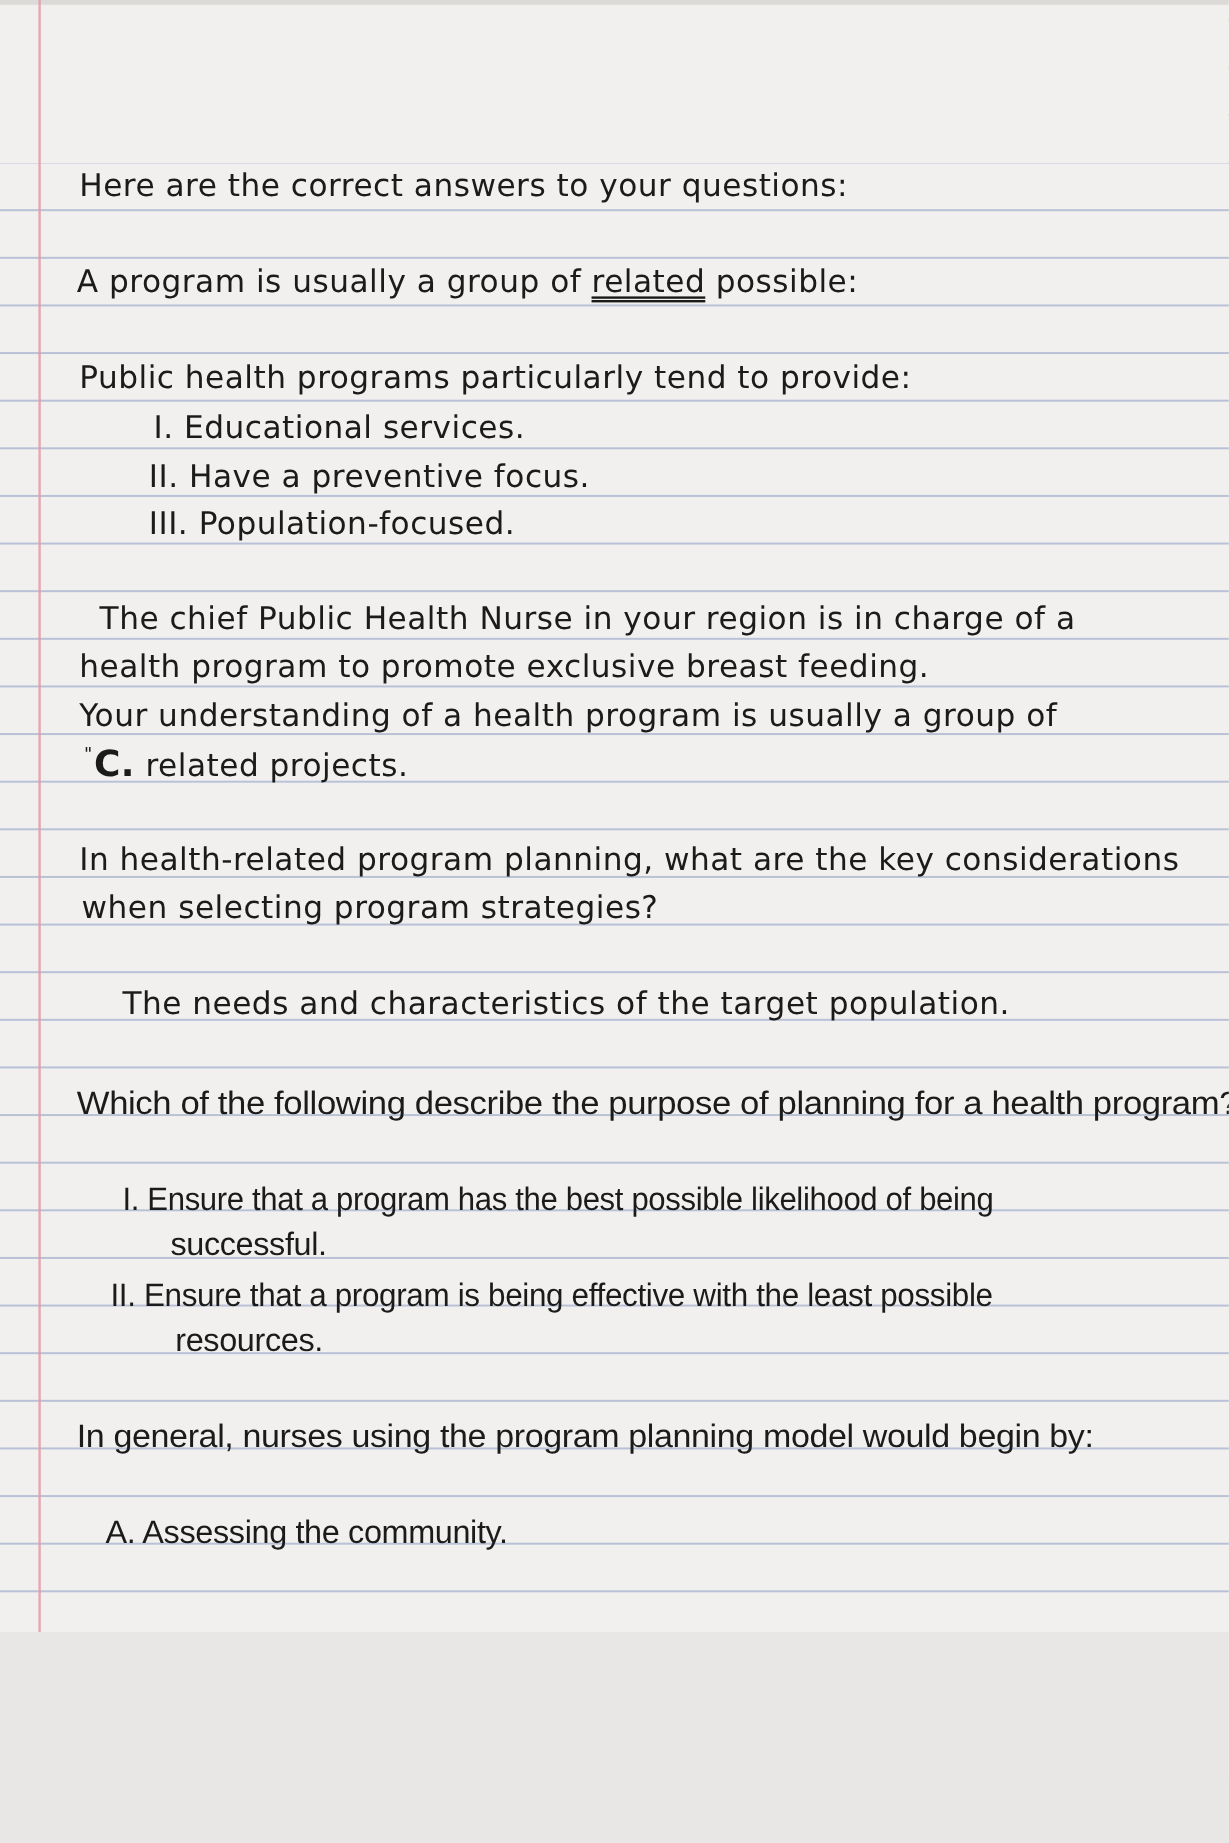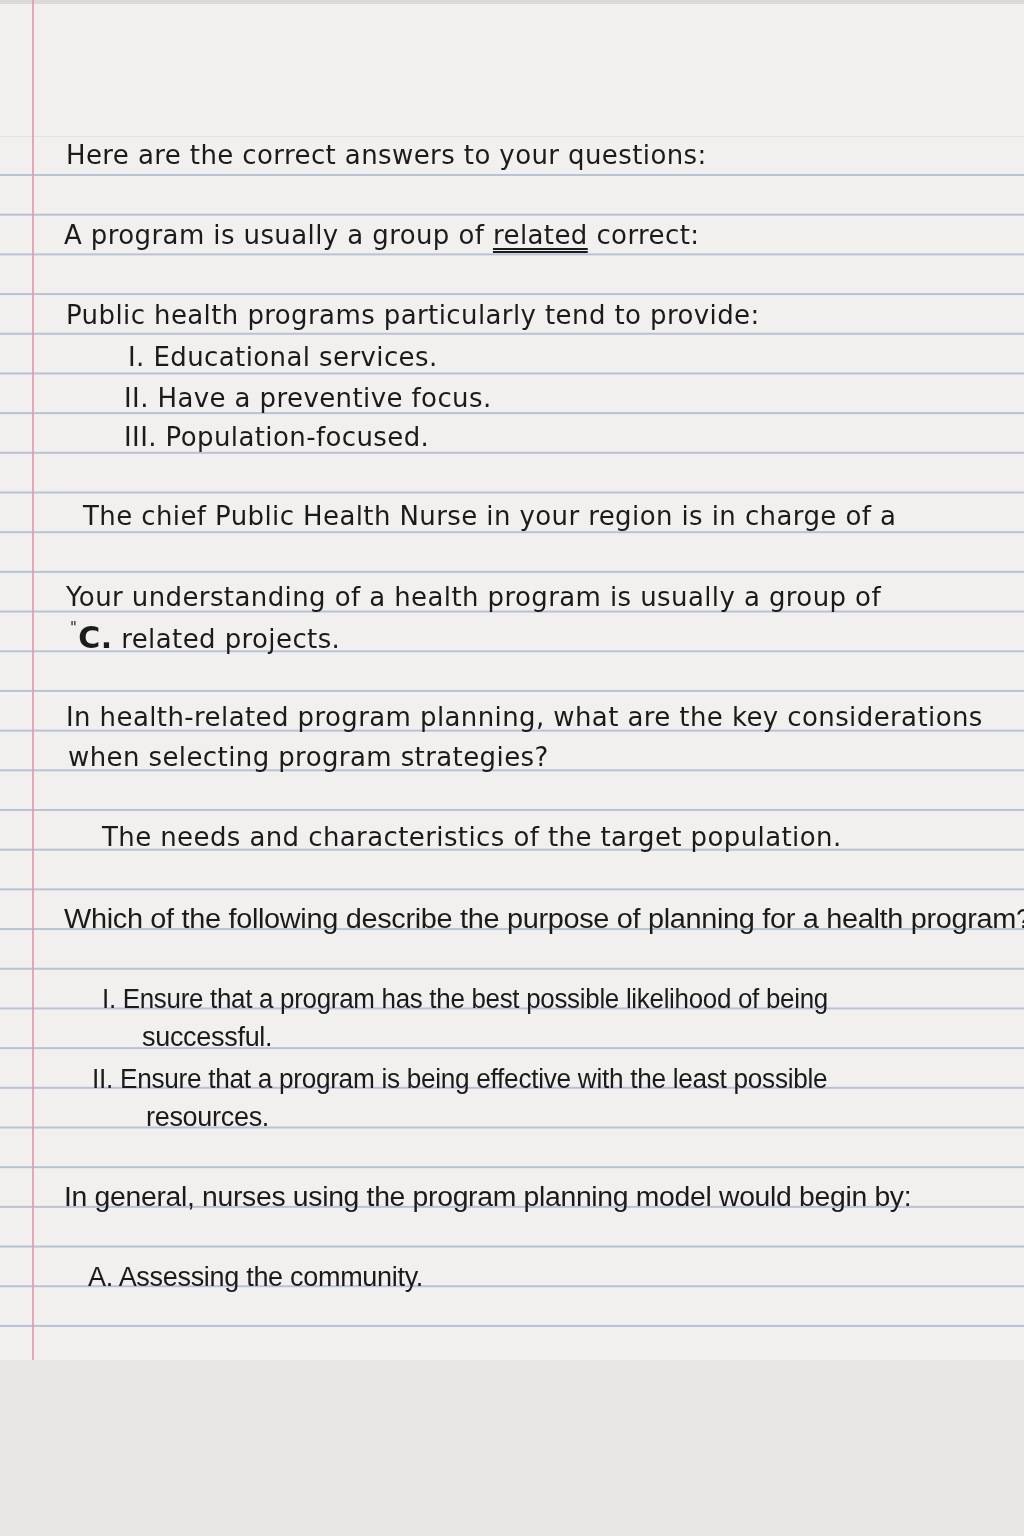--- a/index.html
+++ b/index.html
@@ -35,38 +35,39 @@
 <body>
 
 <div class="page">
   <div class="topband"></div>
   <div class="top-edge"></div>
   <div class="margin-line"></div>
 
   <div class="hw" style="left:66px; top:142px;">Here are the correct answers to your questions:</div>
 
   <div class="hw" style="left:64px; top:222px;">
-    <span>A program is usually a group of </span><span class="u">related</span><span> correct:</span>
+    <span>A program is usually a group of </span><span class="u">related</span><span> possible:</span>
   </div>
 
   <div class="hw" style="left:66px; top:302px;">Public health programs particularly tend to provide:</div>
   <div class="hw" style="left:128px; top:344px;text-align:right;">
     <span>I.</span>
     <span>Educational services.</span>
   </div>
   <div class="hw" style="left:124px; top:385px;">
     <span>II.</span>
     <span>Have a preventive focus.</span>
   </div>
   <div class="hw" style="left:124px; top:424px;">
     <span>III.</span>
     <span>Population-focused.</span>
   </div>
 
   <div class="hw" style="left:83px; top:503px;">The chief Public Health Nurse in your region is in charge of a</div>
+  <div class="hw" style="left:66px; top:543px;">health program to promote exclusive breast feeding.</div>
   <div class="hw" style="left:66px; top:584px;">Your understanding of a health program is usually a group of</div>
   <div class="hw" style="left:70px; top:623px;">
     <span class="bullet-qmark">"</span><span class="big">C.</span>
     <span>related projects.</span>
   </div>
 
   <div class="hw" style="left:66px; top:704px;">In health-related program planning, what are the key considerations</div>
   <div class="hw" style="left:68px; top:744px;">when selecting program strategies?</div>
   <div class="hw" style="left:102px; top:824px;">The needs and characteristics of the target population.</div>
 

